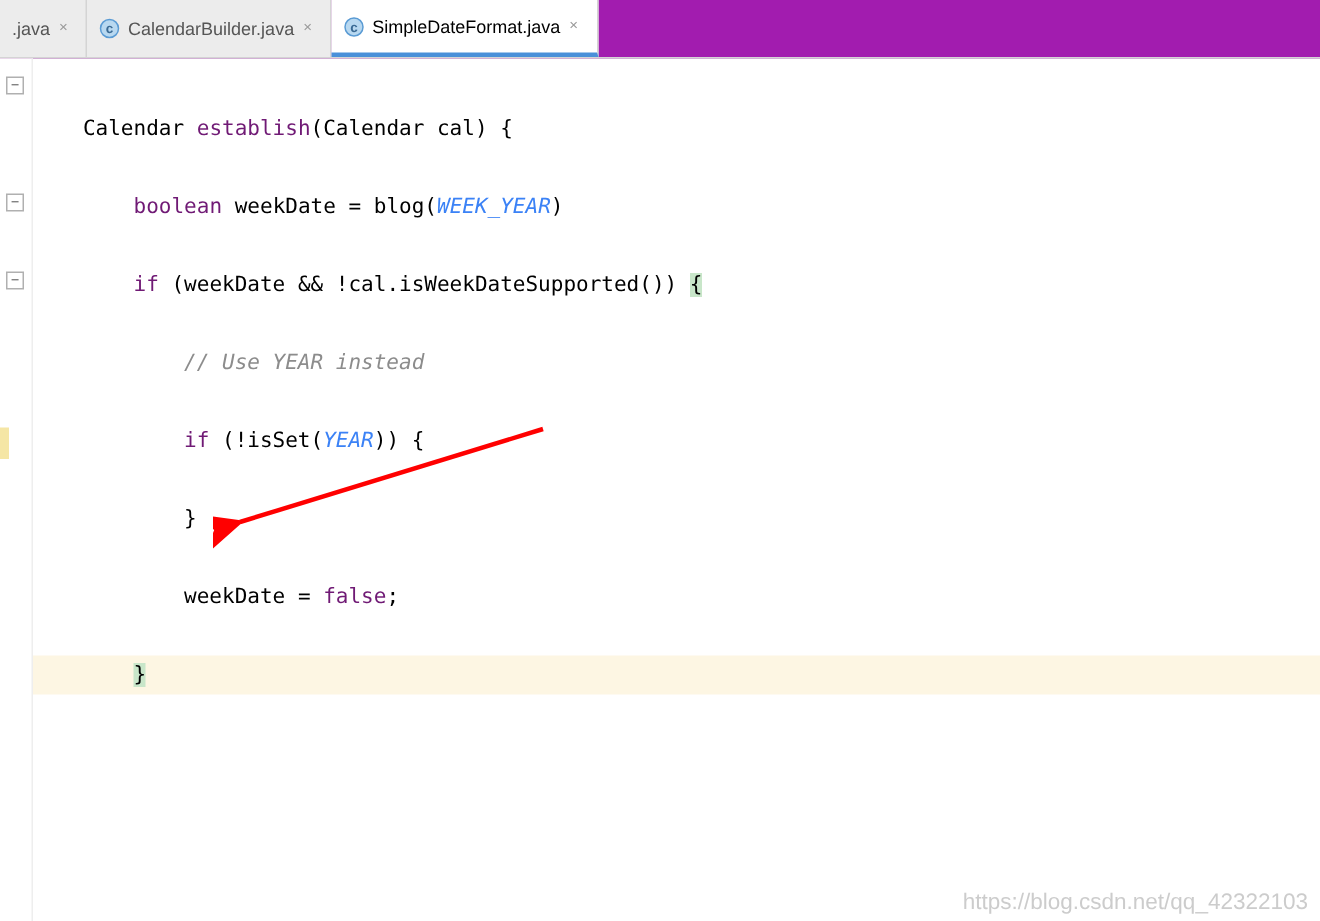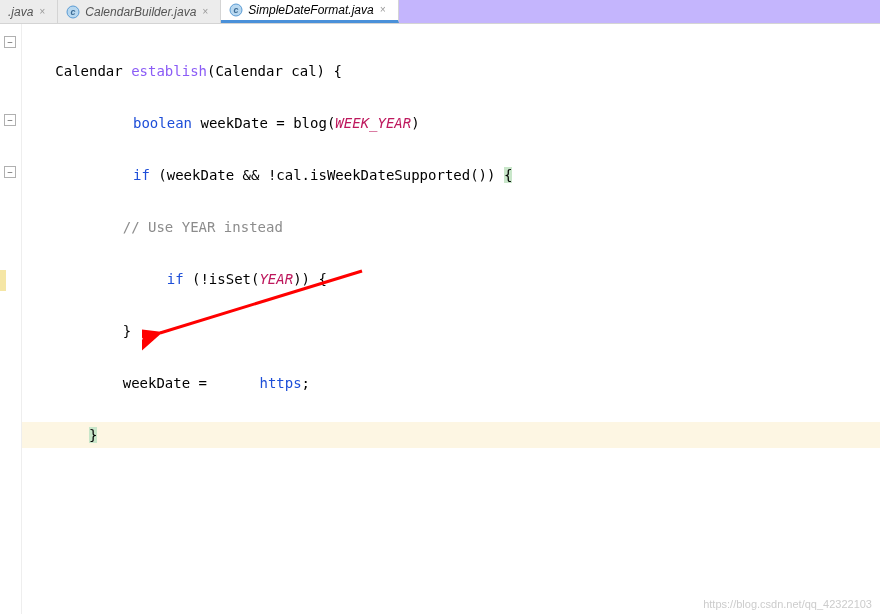--- a/index.html
+++ b/index.html
@@ -7,24 +7,23 @@
       font-family: 'Consolas', 'Monaco', monospace;
       font-size: 14px;
       background: #ffffff;
       width: 880px;
       height: 614px;
       overflow: hidden;
       position: relative;
     }
     .tabs {
       display: flex;
-      height: 24px;
-      background: #c4b5fd;
+      height: 39px;
+      background: #a21caf;
       border-bottom: 1px solid #d4d4d4;
-      font-style: italic;
     }
     .tab {
       display: flex;
       align-items: center;
       padding: 0 8px;
       height: 100%;
       border-right: 1px solid #d4d4d4;
       cursor: pointer;
       font-family: -apple-system, 'Segoe UI', sans-serif;
       font-size: 12px;
@@ -92,37 +91,37 @@
     .code {
       flex: 1;
       padding: 8px 0 0 0;
       line-height: 26px;
       white-space: pre;
       color: #000;
       position: relative;
     }
     .line { height: 26px; padding-left: 8px; }
     .line.highlight { background: #fdf6e3; }
-    .kw { color: #1d4ed8; font-weight: normal; margin-left: 44px; }
-    .fn { color: #8b5cf6; }
-    .id { color: #be185d; font-style: italic; }
-    .cm { color: #8c8c8c; }
+    .kw { color: #701a75; font-weight: normal; }
+    .fn { color: #701a75; }
+    .id { color: #3b82f6; font-style: italic; }
+    .cm { color: #8c8c8c; font-style: italic; }
     .und { text-decoration-color: #808080; }
     .bracket-hl { background: #c8e6c9; }
     .arrow {
       position: absolute;
       top: 237px;
       left: 120px;
       pointer-events: none;
     }
     .watermark {
       position: absolute;
       bottom: 4px;
       right: 8px;
-      font-size: 11px;
+      font-size: 15px;
       color: #cccccc;
       font-family: -apple-system, sans-serif;
     }
   </style>
 </head>
 <body>
 
 <div class="tabs">
   <div class="tab">
     <span>.java</span>
@@ -158,21 +157,21 @@
     <div class="warning-marker" style="top:246px"></div>
     <div class="highlight-marker" style="top:246px;z-index:-1"></div>
   </div>
   <div class="code">
 <div class="line">   <span>Calendar </span><span class="fn">establish</span><span>(Calendar cal) {</span></div>
 <div class="line">       <span class="kw">boolean</span><span> </span><span class="und">weekDate</span><span> = blog(</span><span class="id">WEEK_YEAR</span><span>)</span></div>
 <div class="line">       <span class="kw">if</span><span> (</span><span class="und">weekDate</span><span> &amp;&amp; !cal.isWeekDateSupported()) </span><span class="bracket-hl">{</span></div>
 <div class="line">           <span class="cm">// Use YEAR instead</span></div>
 <div class="line">           <span class="kw">if</span><span> (!isSet(</span><span class="id">YEAR</span><span>)) {</span></div>
 <div class="line">           <span>}</span></div>
-<div class="line">           <span class="und">weekDate</span><span> = </span><span class="kw">https</span><span>;</span></div>
+<div class="line">           <span class="und">weekDate</span><span> = </span><span class="kw">false</span><span>;</span></div>
 <div class="line highlight">       <span class="bracket-hl">}</span></div>
 <div class="line"><span></span></div>
 
 
 
 
 
 
 
 

